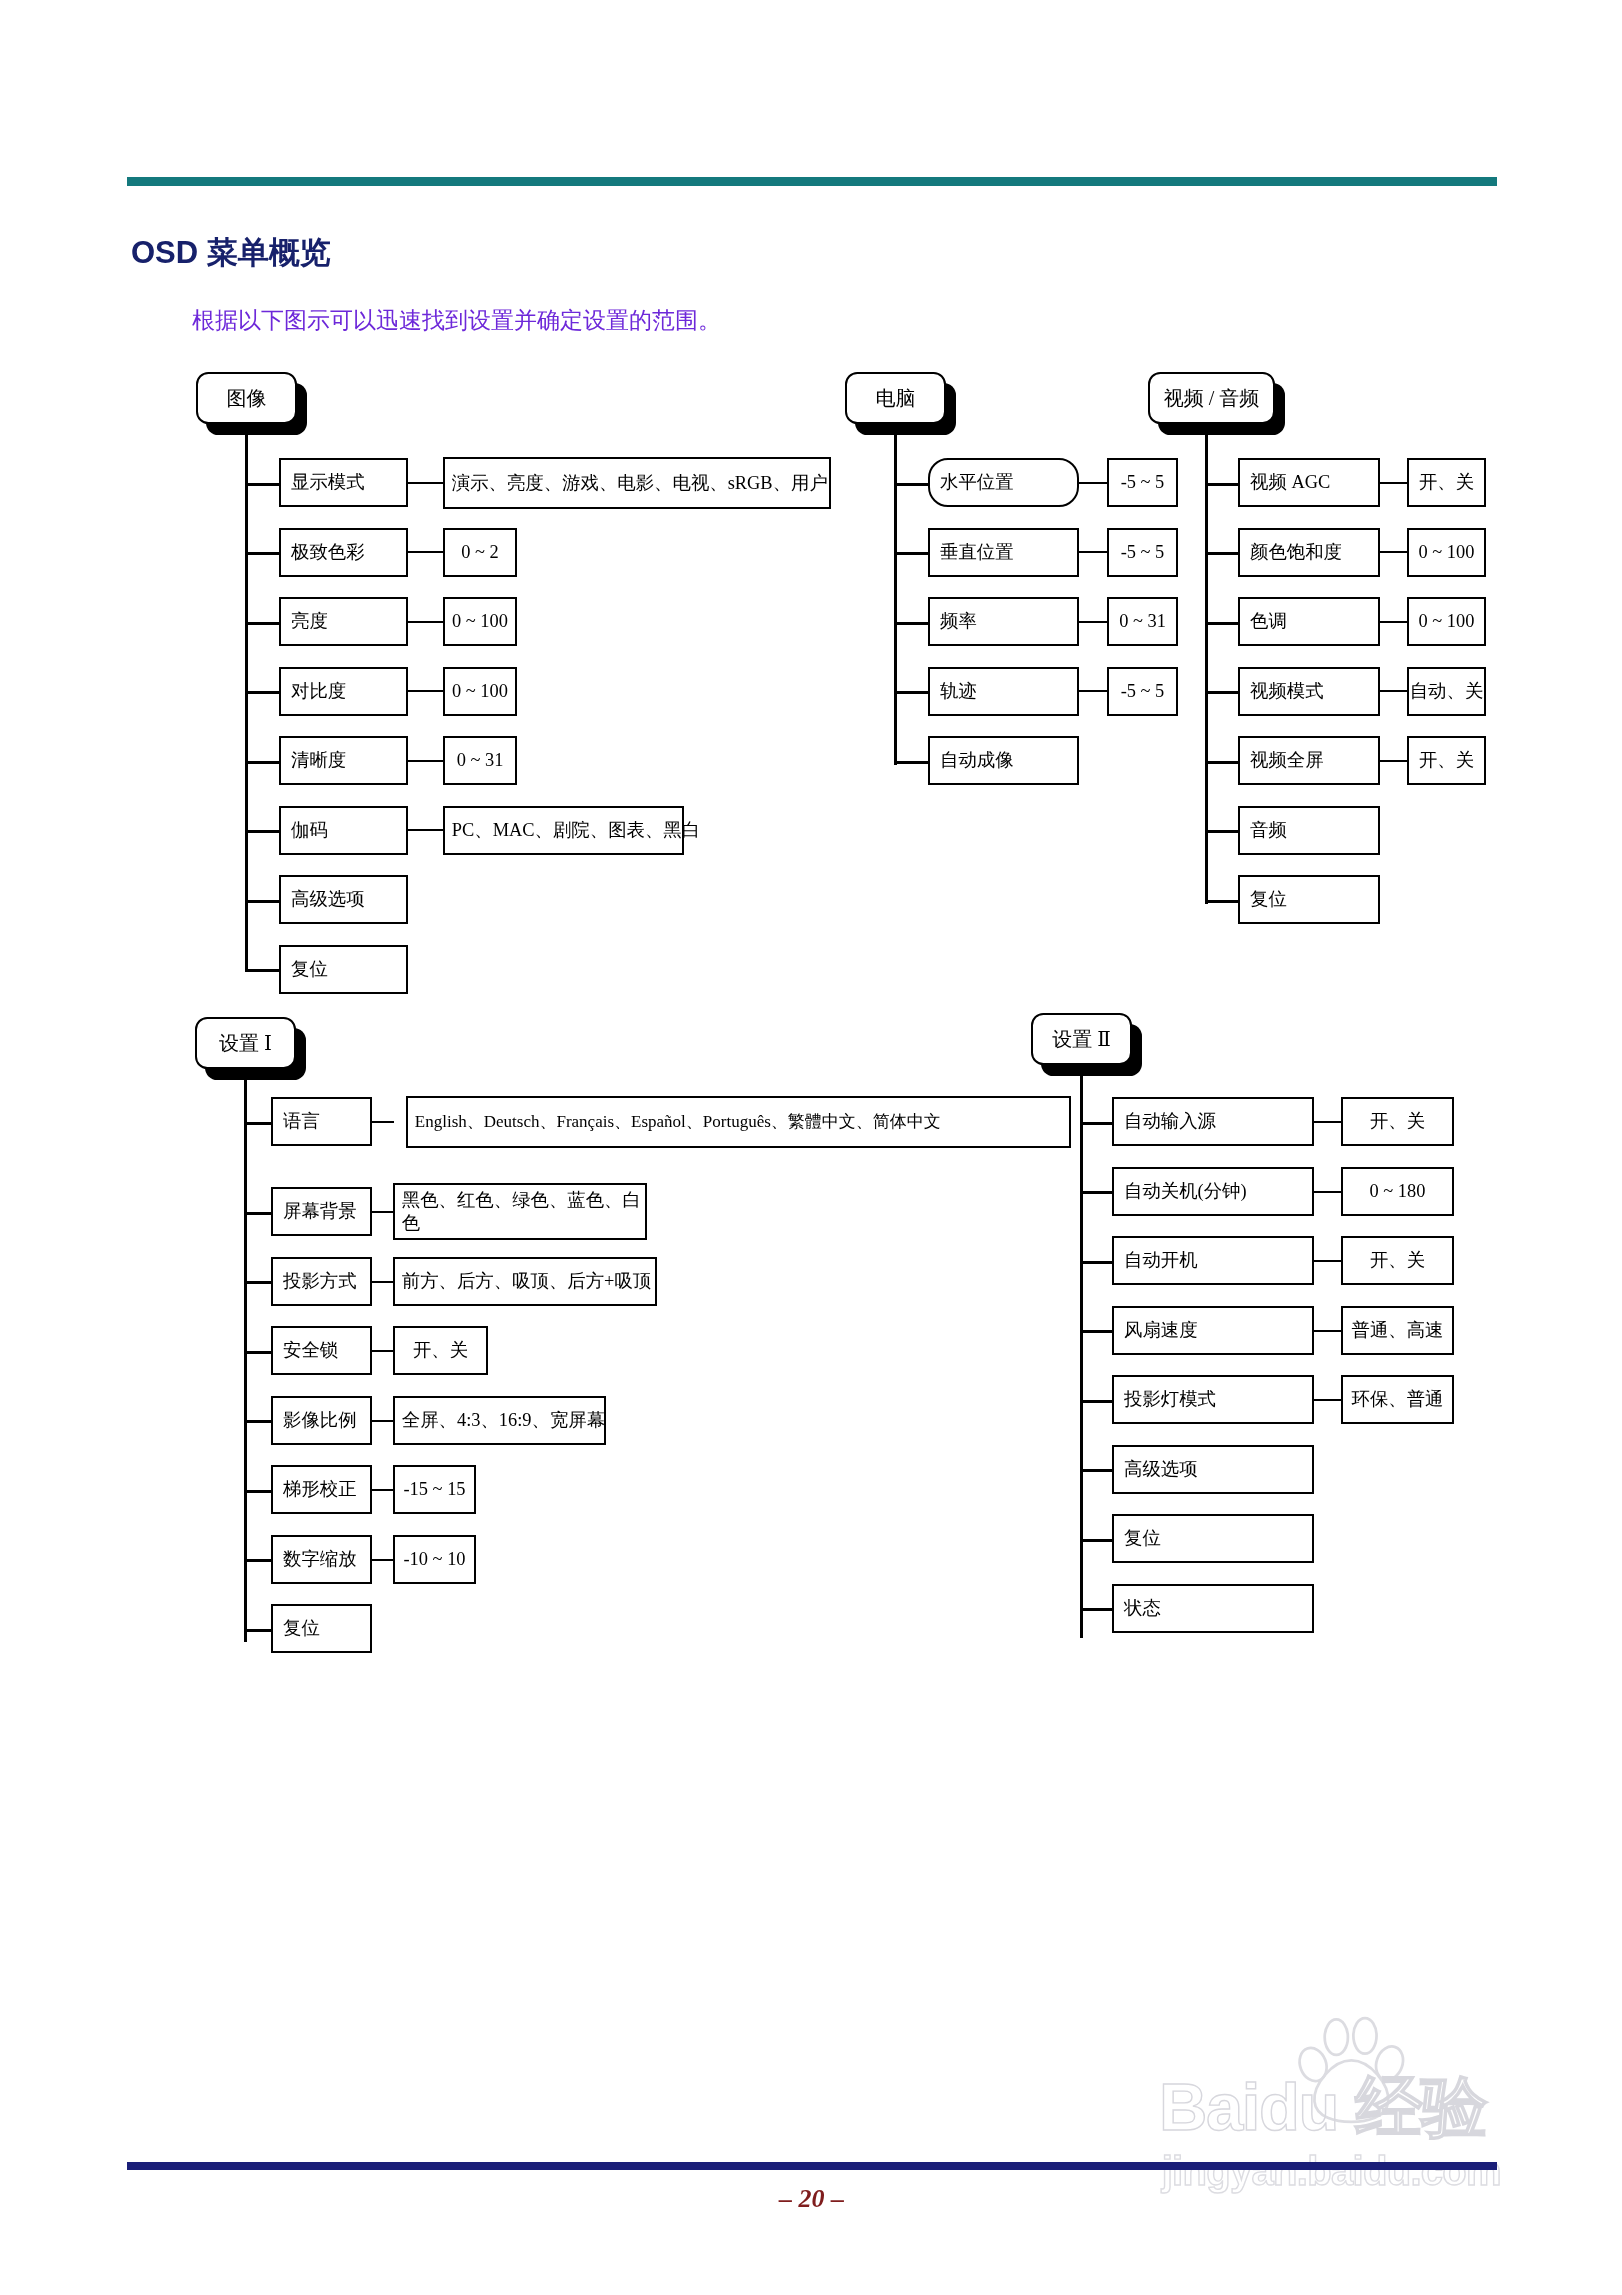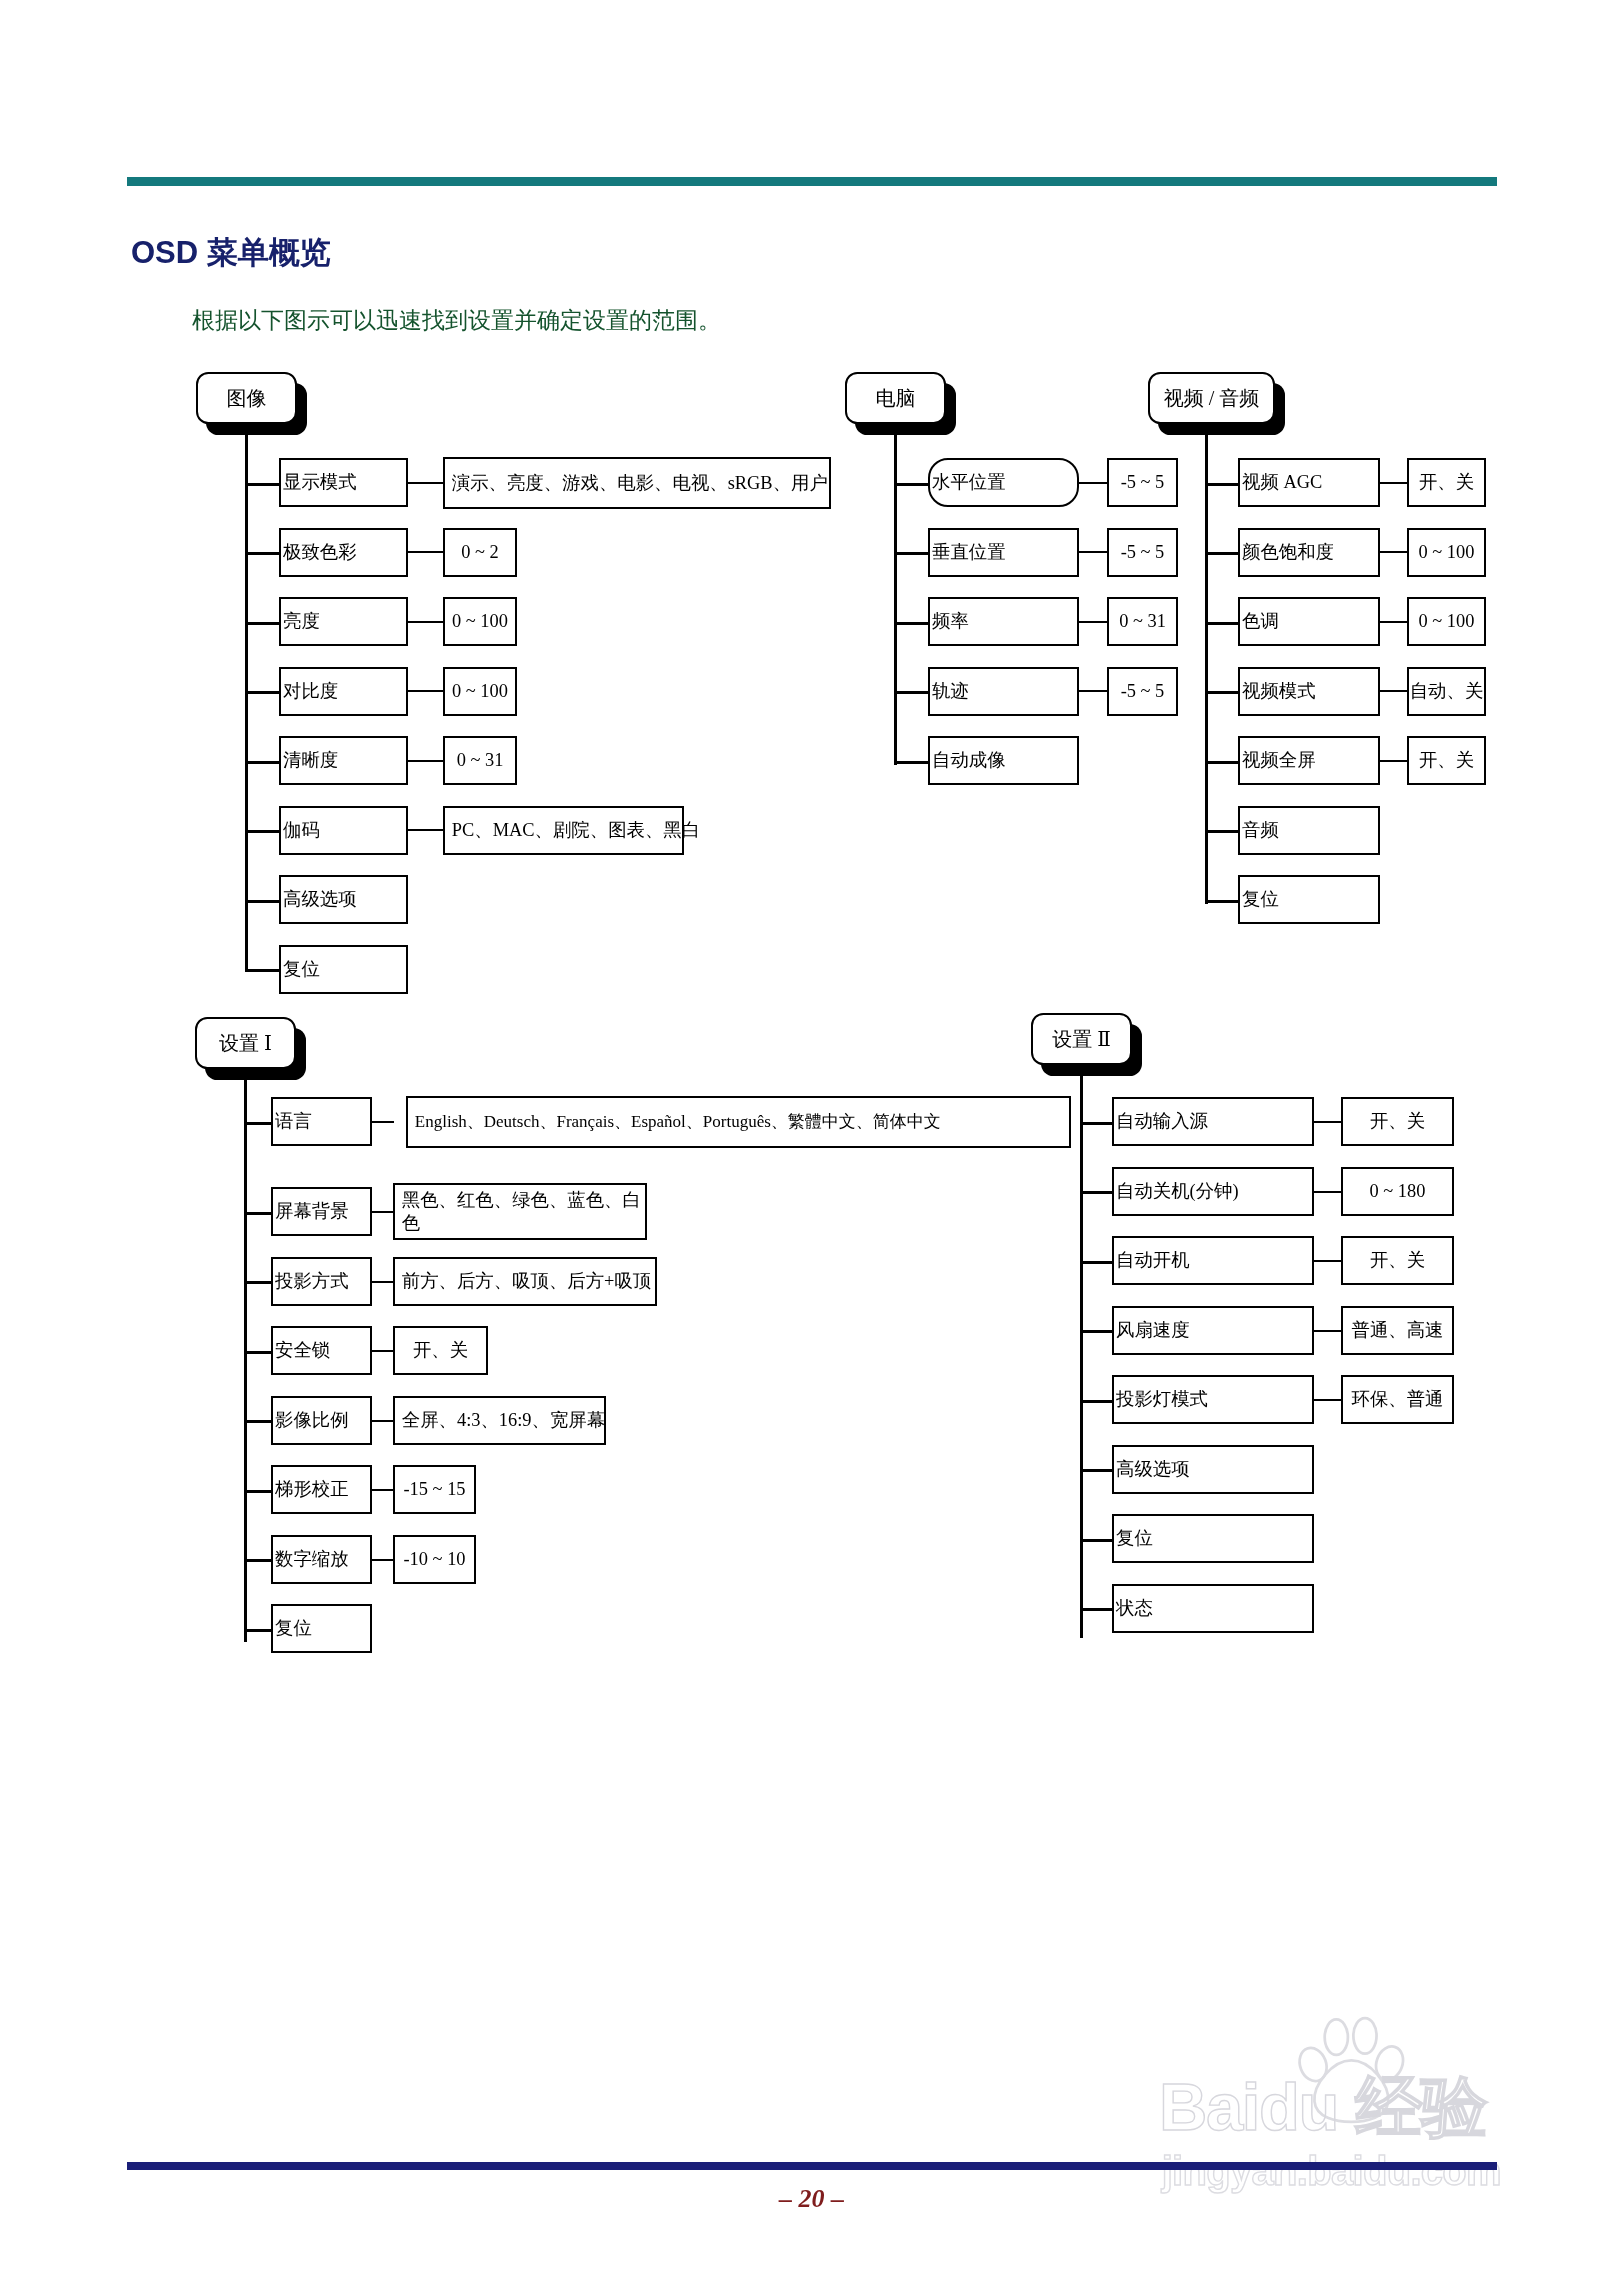--- a/index.html
+++ b/index.html
@@ -56,21 +56,21 @@
     font-size: 31px;
     color: #17216B;
     white-space: nowrap;
   }
   #intro-text {
     position: absolute;
     left: 192px;
     top: 305px;
     font-family: "Liberation Sans", "DejaVu Sans", sans-serif;
     font-size: 23px;
-    color: #14532d;
+    color: #6d28d9;
     white-space: nowrap;
   }
 
   
   .diagram {
     position: absolute;
     left: 0;
     top: 0;
     width: 1623px;
     height: 2295px;
@@ -119,21 +119,21 @@
     background: #ffffff;
     border: 2px solid #000000;
     box-sizing: border-box;
     display: flex;
     align-items: center;
     font-size: 18.4px;
     font-family: "Liberation Serif", "DejaVu Serif", serif;
     line-height: 1.22;
     white-space: nowrap;
   }
-  .box.label  { justify-content: flex-start; padding-left: 2px; }
+  .box.label  { justify-content: flex-start; padding-left: 10px; }
   .box.value  { justify-content: center; }
   .box.value.left { justify-content: flex-start; padding-left: 6.8px; }
   .box.two-line { white-space: normal; align-items: center; }
 
   
   .vline {
     position: absolute;
     width: 2.7px;
     background: #000000;
   }

